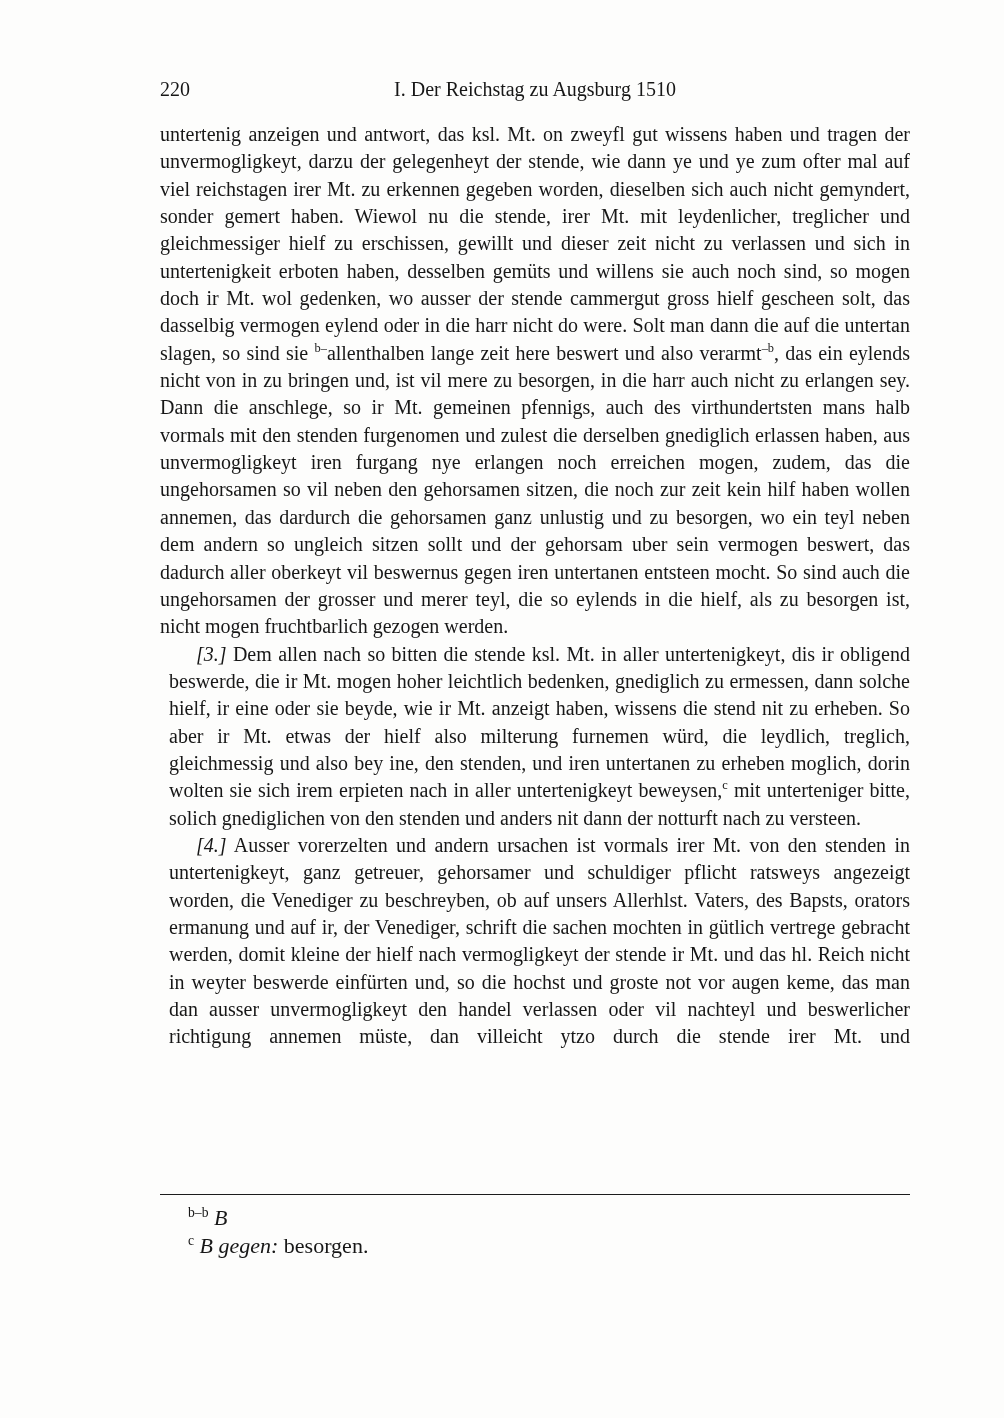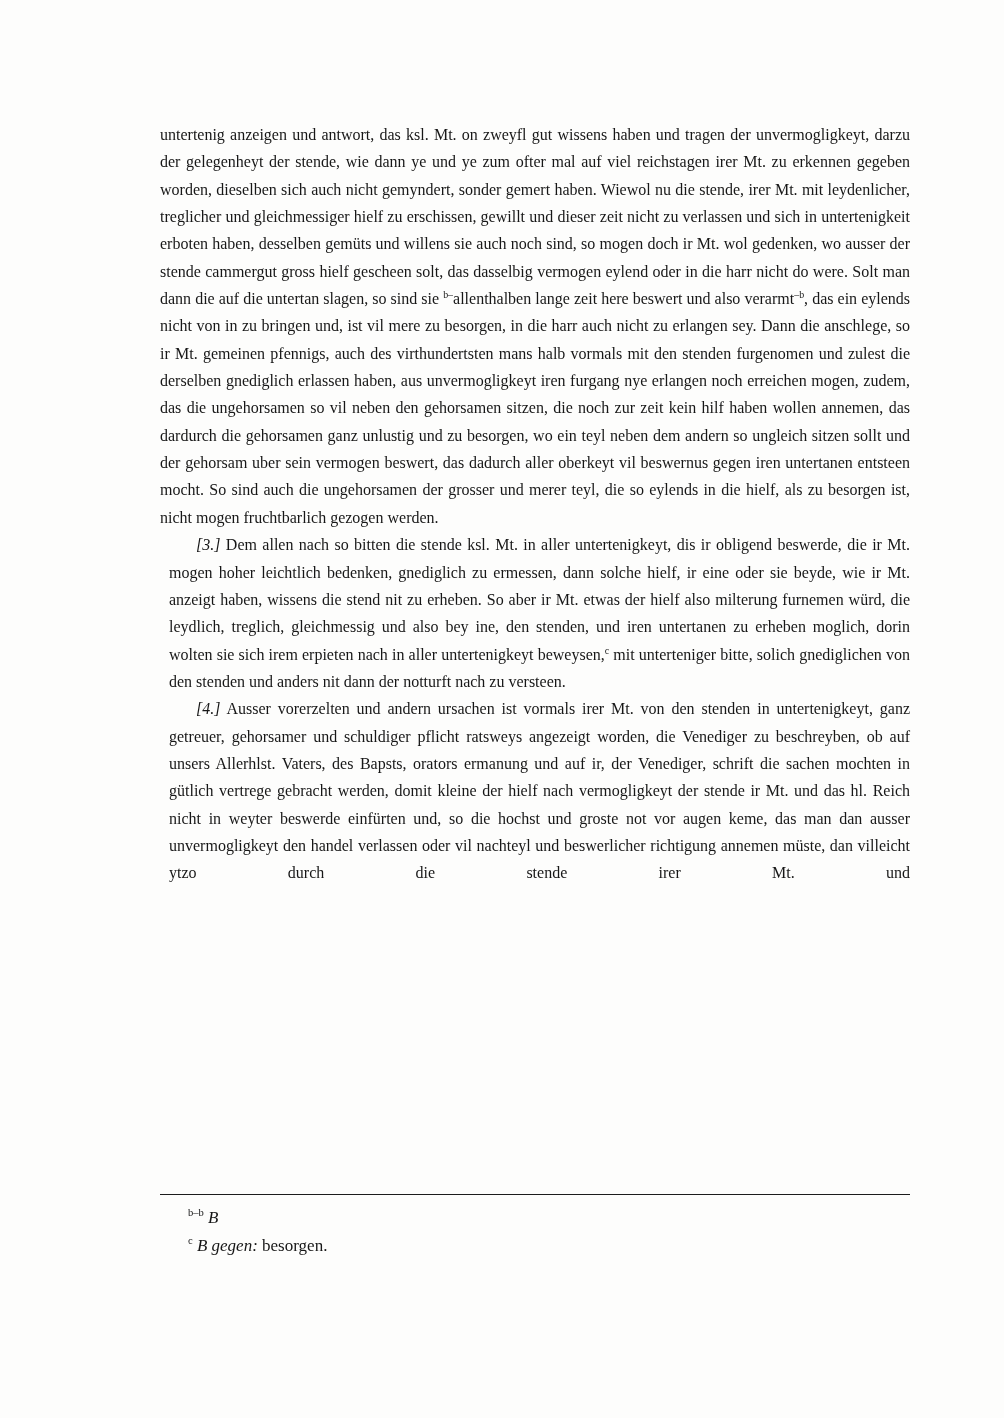--- a/index.html
+++ b/index.html
@@ -31,21 +31,21 @@
     left: 0;
     top: 0;
   }
   .running-head {
     display: block;
     text-align: center;
     width: 100%;
   }
   .body-text {
     top: 121px;
-    font-size: 16px;
+    font-size: 20px;
     line-height: 27.35px;
     text-align: justify;
   }
   .body-text p {
     margin: 0;
     padding: 0;
   }
   .body-text p.indent {
     text-indent: 27px;
     margin-left: 9px;
@@ -63,32 +63,36 @@
     top: 1194px;
   }
   .footnote-rule {
     border: 0;
     border-top: 1.6px solid #1c1c1c;
     margin: 0 0 9px 0;
     width: 750px;
   }
   .footnotes {
     padding-left: 28px;
-    font-size: 17px;
+    font-size: 22px;
     line-height: 27.5px;
   }
   .footnote {
     margin: 0;
   }
 </style>
 </head>
 <body>
 
 <div class="page">
 
+  <div class="text-block header">
+    <span class="page-number">220</span>
+    <span class="running-head">I. Der Reichstag zu Augsburg 1510</span>
+  </div>
 
   <div class="text-block body-text">
     <p><span>untertenig anzeigen und antwort, das ksl. Mt. on zweyfl gut wissens haben und tragen der unvermogligkeyt, darzu der gelegenheyt der stende, wie dann ye und ye zum ofter mal auf viel reichstagen irer Mt. zu erkennen gegeben worden, dieselben sich auch nicht gemyndert, sonder gemert haben. Wiewol nu die stende, irer Mt. mit leydenlicher, treglicher und gleichmessiger hielf zu erschissen, gewillt und dieser zeit nicht zu verlassen und sich in untertenigkeit erboten haben, desselben gemüts und willens sie auch noch sind, so mogen doch ir Mt. wol gedenken, wo ausser der stende cammergut gross hielf gescheen solt, das dasselbig vermogen eylend oder in die harr nicht do were. Solt man dann die auf die untertan slagen, so sind sie </span><sup>b–</sup><span>allenthalben lange zeit here beswert und also verarmt</span><sup>–b</sup><span>, das ein eylends nicht von in zu bringen und, ist vil mere zu besorgen, in die harr auch nicht zu erlangen sey. Dann die anschlege, so ir Mt. gemeinen pfennigs, auch des virthundertsten mans halb vormals mit den stenden furgenomen und zulest die derselben gnediglich erlassen haben, aus unvermogligkeyt iren furgang nye erlangen noch erreichen mogen, zudem, das die ungehorsamen so vil neben den gehorsamen sitzen, die noch zur zeit kein hilf haben wollen annemen, das dardurch die gehorsamen ganz unlustig und zu besorgen, wo ein teyl neben dem andern so ungleich sitzen sollt und der gehorsam uber sein vermogen beswert, das dadurch aller oberkeyt vil beswernus gegen iren untertanen entsteen mocht. So sind auch die ungehorsamen der grosser und merer teyl, die so eylends in die hielf, als zu besorgen ist, nicht mogen fruchtbarlich gezogen werden.</span></p>
     <p class="indent"><i>[3.]</i><span> Dem allen nach so bitten die stende ksl. Mt. in aller untertenigkeyt, dis ir obligend beswerde, die ir Mt. mogen hoher leichtlich bedenken, gnediglich zu ermessen, dann solche hielf, ir eine oder sie beyde, wie ir Mt. anzeigt haben, wissens die stend nit zu erheben. So aber ir Mt. etwas der hielf also milterung furnemen würd, die leydlich, treglich, gleichmessig und also bey ine, den stenden, und iren untertanen zu erheben moglich, dorin wolten sie sich irem erpieten nach in aller untertenigkeyt beweysen,</span><sup>c</sup><span> mit unterteniger bitte, solich gnediglichen von den stenden und anders nit dann der notturft nach zu versteen.</span></p>
     <p class="indent continues"><i>[4.]</i><span> Ausser vorerzelten und andern ursachen ist vormals irer Mt. von den stenden in untertenigkeyt, ganz getreuer, gehorsamer und schuldiger pflicht ratsweys angezeigt worden, die Venediger zu beschreyben, ob auf unsers Allerhlst. Vaters, des Bapsts, orators ermanung und auf ir, der Venediger, schrift die sachen mochten in gütlich vertrege gebracht werden, domit kleine der hielf nach vermogligkeyt der stende ir Mt. und das hl. Reich nicht in weyter beswerde einfürten und, so die hochst und groste not vor augen keme, das man dan ausser unvermogligkeyt den handel verlassen oder vil nachteyl und beswerlicher richtigung annemen müste, dan villeicht ytzo durch die stende irer Mt. und</span></p>
   </div>
 
   <div class="text-block footnote-block">
     <hr class="footnote-rule">
     <div class="footnotes">

